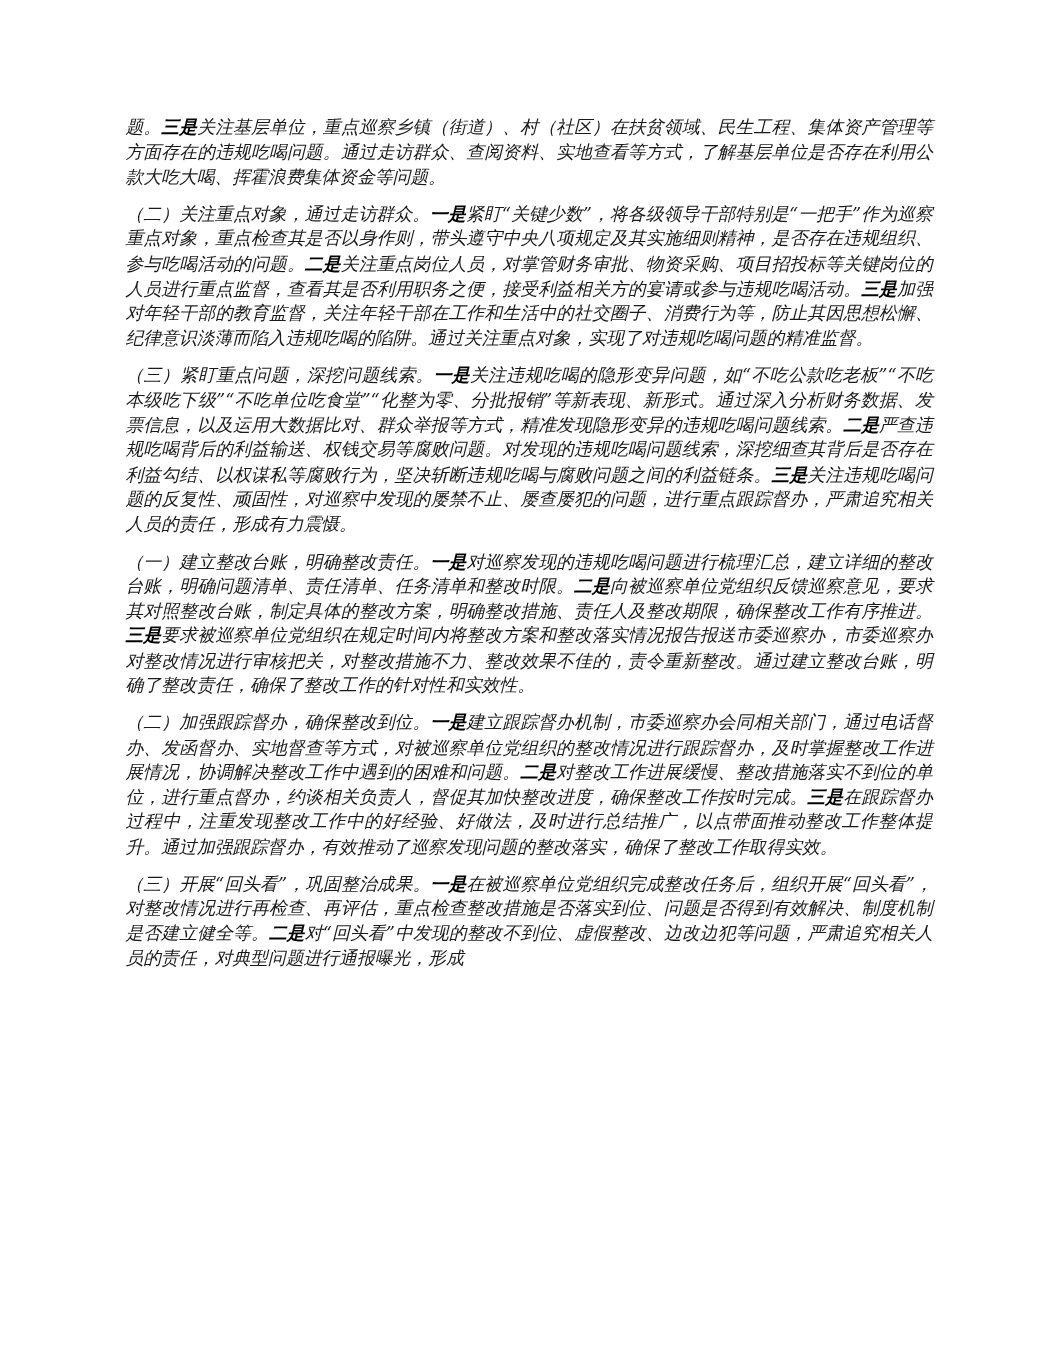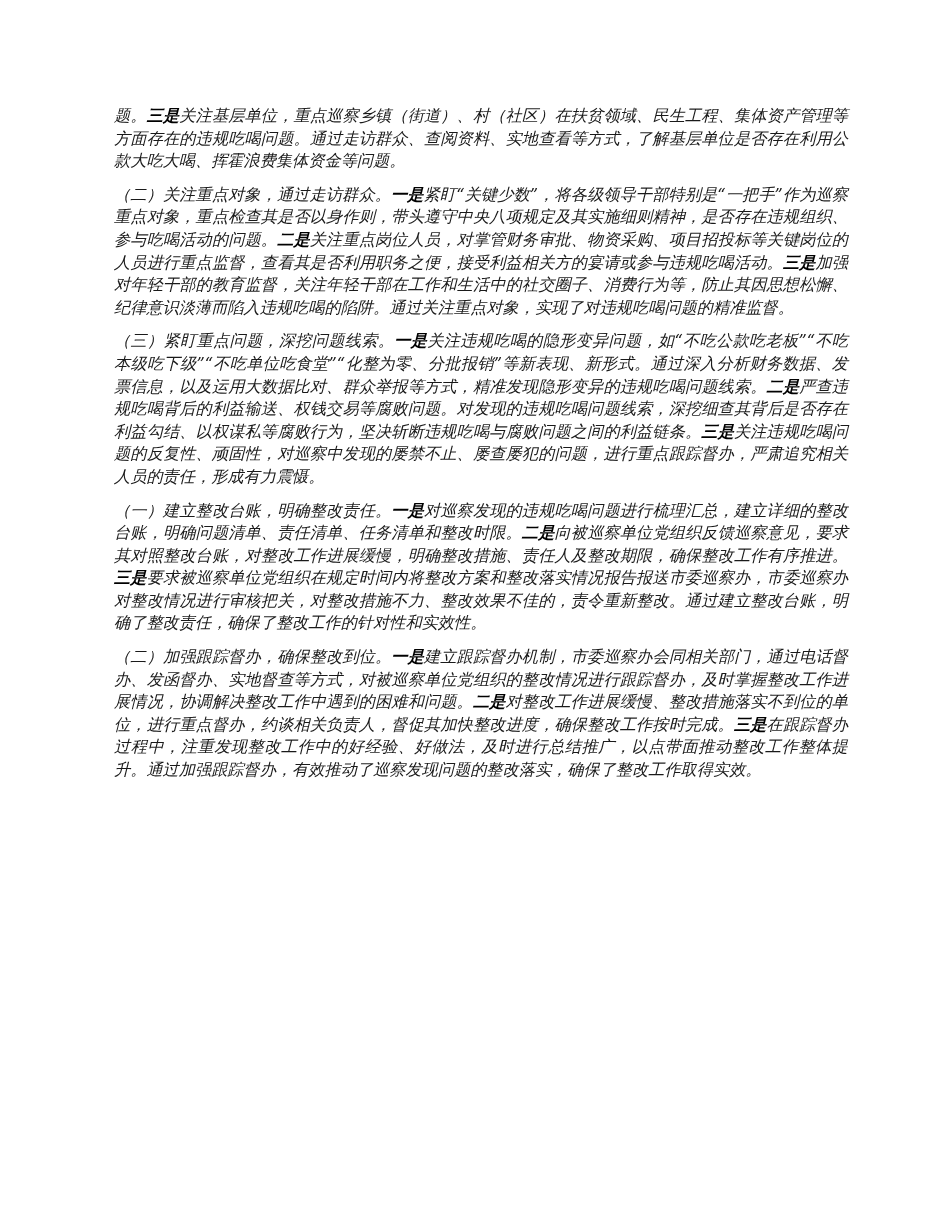--- a/index.html
+++ b/index.html
@@ -32,20 +32,23 @@
     <span>（二）关注重点对象，通过走访群众。</span><b>一是</b><span>紧盯“关键少数”，将各级领导干部特别是“一把手”作为巡察重点对象，重点检查其是否以身作则，带头遵守中央八项规定及其实施细则精神，是否存在违规组织、参与吃喝活动的问题。</span><b>二是</b><span>关注重点岗位人员，对掌管财务审批、物资采购、项目招投标等关键岗位的人员进行重点监督，查看其是否利用职务之便，接受利益相关方的宴请或参与违规吃喝活动。</span><b>三是</b><span>加强对年轻干部的教育监督，关注年轻干部在工作和生活中的社交圈子、消费行为等，防止其因思想松懈、纪律意识淡薄而陷入违规吃喝的陷阱。通过关注重点对象，实现了对违规吃喝问题的精准监督。</span>
   </p>
 
   <p class="para">
     <span>（三）紧盯重点问题，深挖问题线索。</span><b>一是</b><span>关注违规吃喝的隐形变异问题，如“不吃公款吃老板”“不吃本级吃下级”“不吃单位吃食堂”“化整为零、分批报销”等新表现、新形式。通过深入分析财务数据、发票信息，以及运用大数据比对、群众举报等方式，精准发现隐形变异的违规吃喝问题线索。</span><b>二是</b><span>严查违规吃喝背后的利益输送、权钱交易等腐败问题。对发现的违规吃喝问题线索，深挖细查其背后是否存在利益勾结、以权谋私等腐败行为，坚决斩断违规吃喝与腐败问题之间的利益链条。</span><b>三是</b><span>关注违规吃喝问题的反复性、顽固性，对巡察中发现的屡禁不止、屡查屡犯的问题，进行重点跟踪督办，严肃追究相关人员的责任，形成有力震慑。</span>
   </p>
 
 
 
   <p class="para">
-    <span>（一）建立整改台账，明确整改责任。</span><b>一是</b><span>对巡察发现的违规吃喝问题进行梳理汇总，建立详细的整改台账，明确问题清单、责任清单、任务清单和整改时限。</span><b>二是</b><span>向被巡察单位党组织反馈巡察意见，要求其对照整改台账，对整改工作进展缓慢，明确整改措施、责任人及整改期限，确保整改工作有序推进。</span><b>三是</b><span>要求被巡察单位党组织在规定时间内将整改方案和整改落实情况报告报送市委巡察办，市委巡察办对整改情况进行审核把关，对整改措施不力、整改效果不佳的，责令重新整改。通过建立整改台账，明确了整改责任，确保了整改工作的针对性和实效性。</span>
+    <span>（一）建立整改台账，明确整改责任。</span><b>一是</b><span>对巡察发现的违规吃喝问题进行梳理汇总，建立详细的整改台账，明确问题清单、责任清单、任务清单和整改时限。</span><b>二是</b><span>向被巡察单位党组织反馈巡察意见，要求其对照整改台账，制定具体的整改方案，明确整改措施、责任人及整改期限，确保整改工作有序推进。</span><b>三是</b><span>要求被巡察单位党组织在规定时间内将整改方案和整改落实情况报告报送市委巡察办，市委巡察办对整改情况进行审核把关，对整改措施不力、整改效果不佳的，责令重新整改。通过建立整改台账，明确了整改责任，确保了整改工作的针对性和实效性。</span>
   </p>
 
   <p class="para">
     <span>（二）加强跟踪督办，确保整改到位。</span><b>一是</b><span>建立跟踪督办机制，市委巡察办会同相关部门，通过电话督办、发函督办、实地督查等方式，对被巡察单位党组织的整改情况进行跟踪督办，及时掌握整改工作进展情况，协调解决整改工作中遇到的困难和问题。</span><b>二是</b><span>对整改工作进展缓慢、整改措施落实不到位的单位，进行重点督办，约谈相关负责人，督促其加快整改进度，确保整改工作按时完成。</span><b>三是</b><span>在跟踪督办过程中，注重发现整改工作中的好经验、好做法，及时进行总结推广，以点带面推动整改工作整体提升。通过加强跟踪督办，有效推动了巡察发现问题的整改落实，确保了整改工作取得实效。</span>
   </p>
 
+  <p class="para">
+    <span>（三）开展“回头看”，巩固整治成果。</span><b>一是</b><span>在被巡察单位党组织完成整改任务后，组织开展“回头看”，对整改情况进行再检查、再评估，重点检查整改措施是否落实到位、问题是否得到有效解决、制度机制是否建立健全等。</span><b>二是</b><span>对“回头看”中发现的整改不到位、虚假整改、边改边犯等问题，严肃追究相关人员的责任，对典型问题进行通报曝光，形成</span>
+  </p>
 </div>
 
 </body></html>

